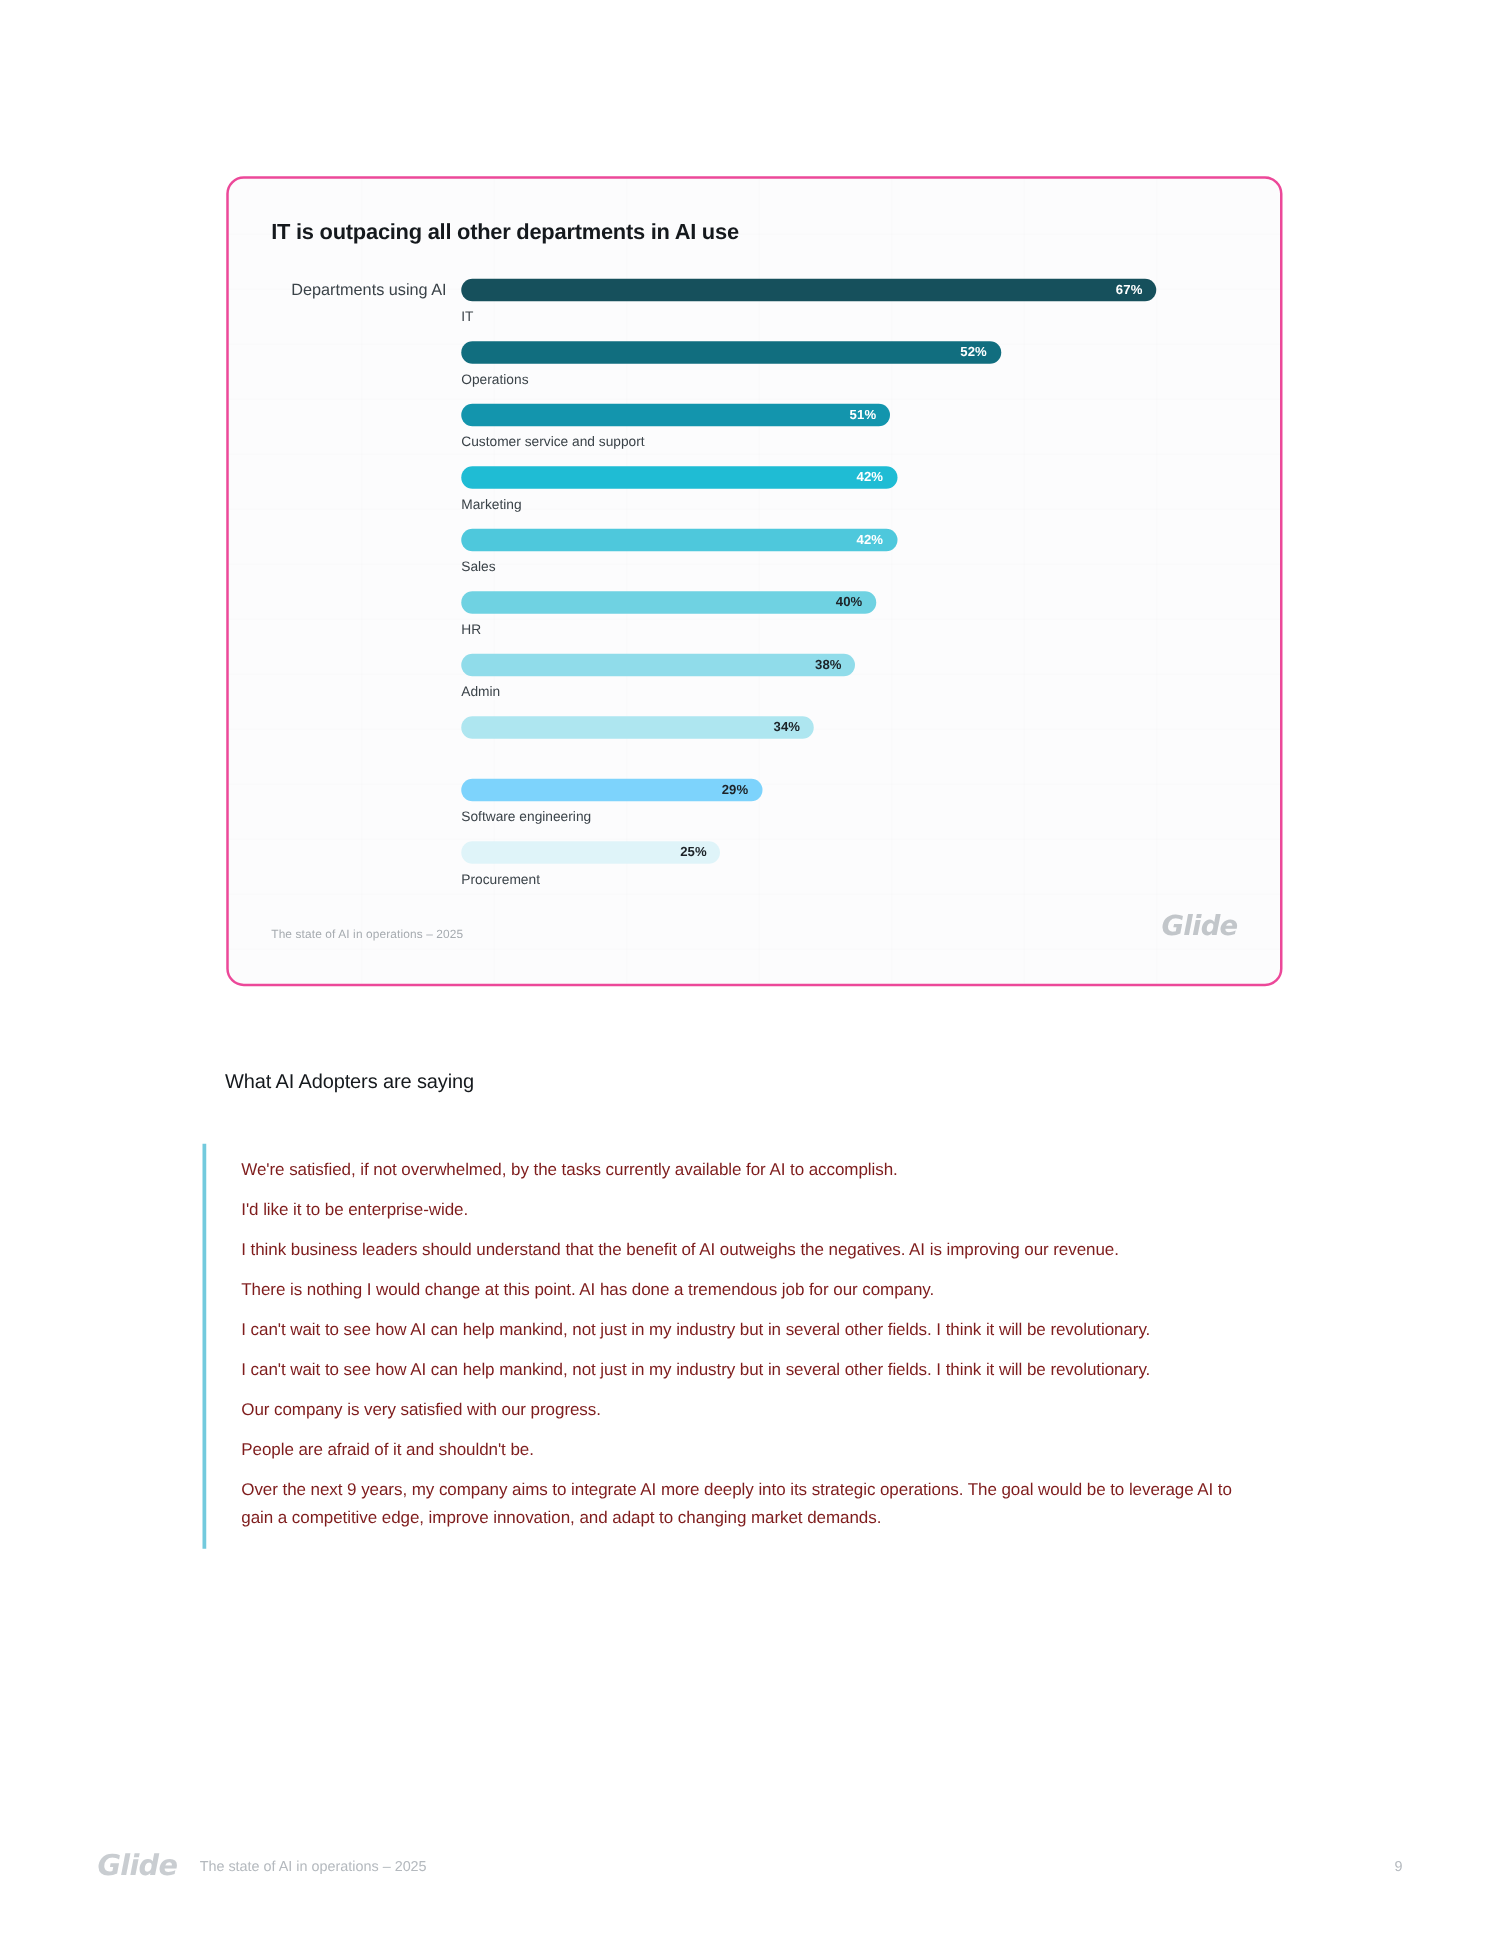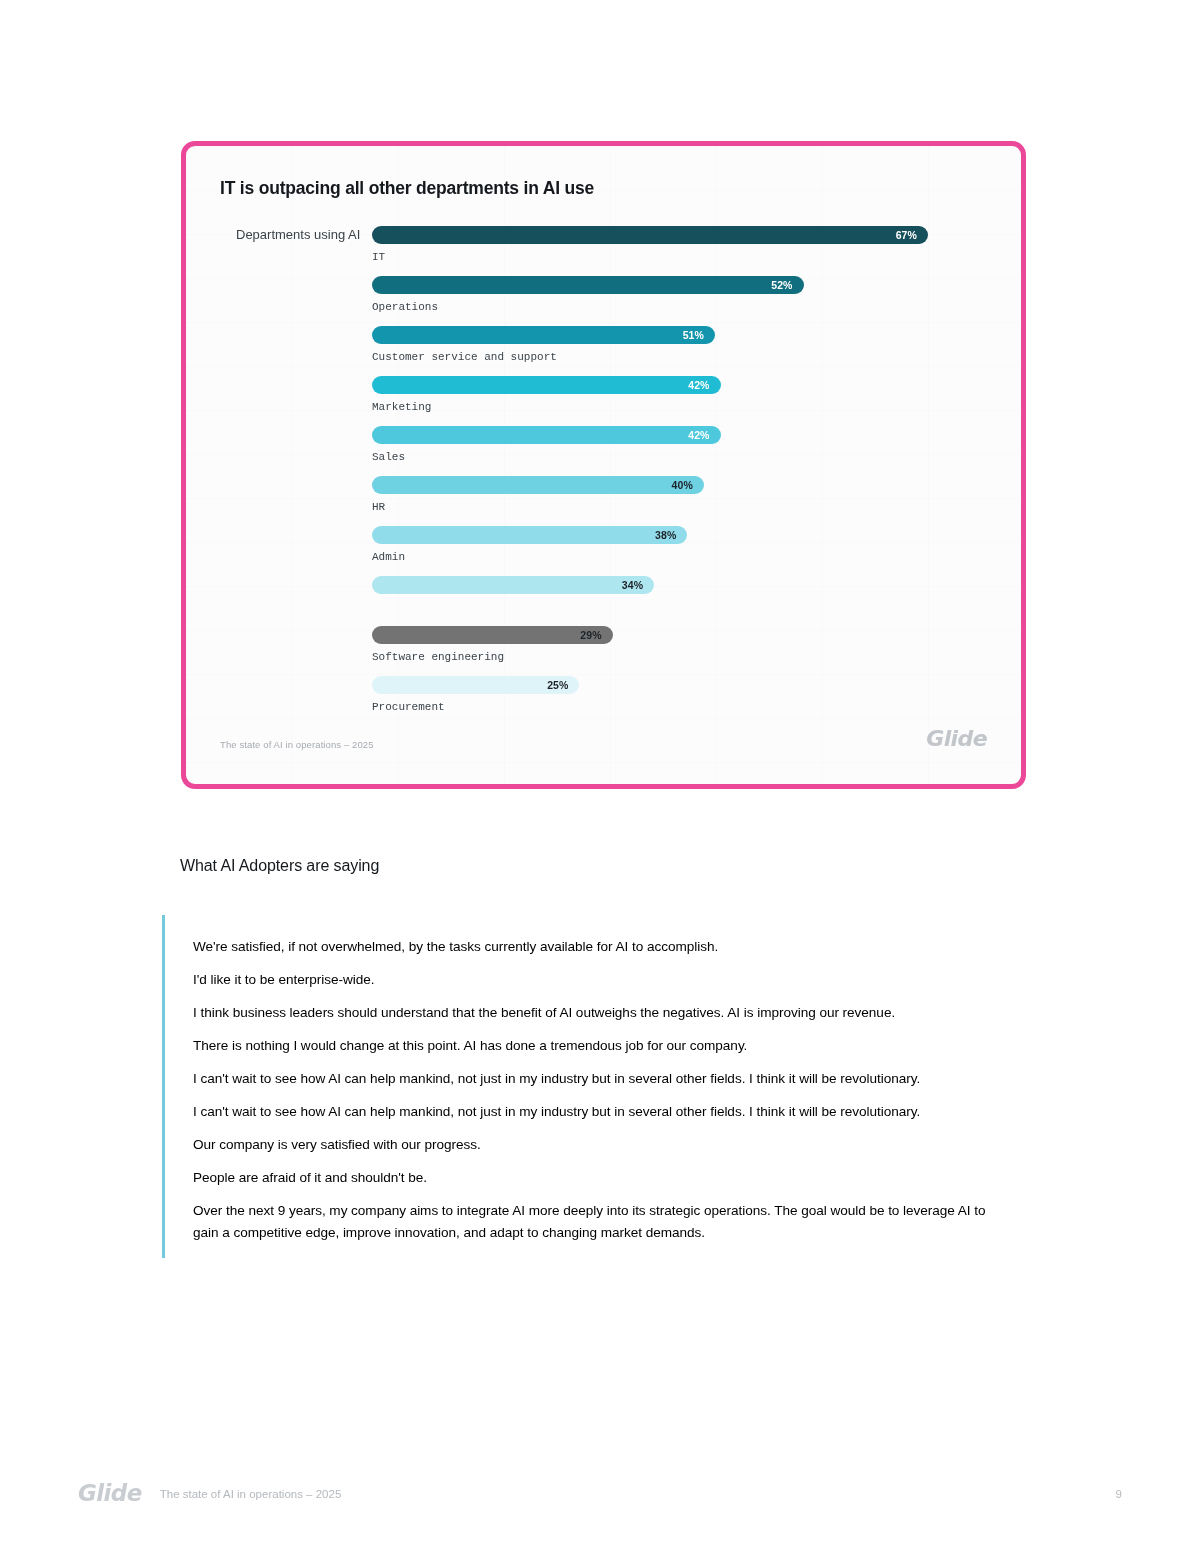--- a/index.html
+++ b/index.html
@@ -19,21 +19,21 @@
   }
 
   
   .chart-card {
     position: absolute;
     left: 181px;
     top: 141px;
     width: 845px;
     height: 648px;
     background: #fcfcfd;
-    border: 5px solid #ec4899;
+    border: 2px solid #ec4899;
     border-radius: 14px;
     overflow: hidden;
   }
   .chart-card .grid-bg {
     position: absolute;
     inset: 0;
     background-image:
       linear-gradient(to right, rgba(0,0,0,0.012) 1px, transparent 1px),
       linear-gradient(to bottom, rgba(0,0,0,0.012) 1px, transparent 1px);
     background-size: 106px 44px;
@@ -87,21 +87,20 @@
     padding-right: 11px;
     letter-spacing: 0.1px;
     line-height: 1;
   }
   .bar-cat {
     margin-top: 6px;
     font-size: 11px;
     color: #3b4349;
     line-height: 14px;
     white-space: nowrap;
-    font-family: Liberation Mono, monospace;
   }
 
   .chart-footer {
     position: absolute;
     left: 34px;
     right: 34px;
     bottom: 34px;
     display: flex;
     align-items: flex-end;
     justify-content: space-between;
@@ -135,24 +134,23 @@
     position: absolute;
     left: 162px;
     top: 915px;
     width: 850px;
     border-left: 3px solid #73cadd;
     padding: 10px 0 14px 28px;
   }
   .quote {
     font-size: 13.6px;
     line-height: 22px;
-    color: #000000;
+    color: #7f1d1d;
     margin-bottom: 10px;
     letter-spacing: -0.05px;
-    margin-top: 11px;
   }
   .quote:last-child { margin-bottom: 0; }
 
   
   .page-footer {
     position: absolute;
     left: 78px;
     right: 78px;
     top: 1482px;
     display: flex;
@@ -231,21 +229,21 @@
                 <span class="bar-value" style="color: rgb(29, 35, 40);">38%</span>
               </div>
               <div class="bar-cat">Admin</div>
             </div>
             <div class="bar-row">
               <div class="bar" style="width: 282.149px; background: rgb(174, 230, 240);">
                 <span class="bar-value" style="color: rgb(29, 35, 40);">34%</span>
               </div>
             </div>
             <div class="bar-row">
-              <div class="bar" style="width: 240.657px; background: #737373;">
+              <div class="bar" style="width: 240.657px; background: #7dd3fc;">
                 <span class="bar-value" style="color: rgb(29, 35, 40);">29%</span>
               </div>
               <div class="bar-cat">Software engineering</div>
             </div>
             <div class="bar-row">
               <div class="bar" style="width: 207.463px; background: rgb(223, 244, 249);">
                 <span class="bar-value" style="color: rgb(29, 35, 40);">25%</span>
               </div>
               <div class="bar-cat">Procurement</div>
             </div>

